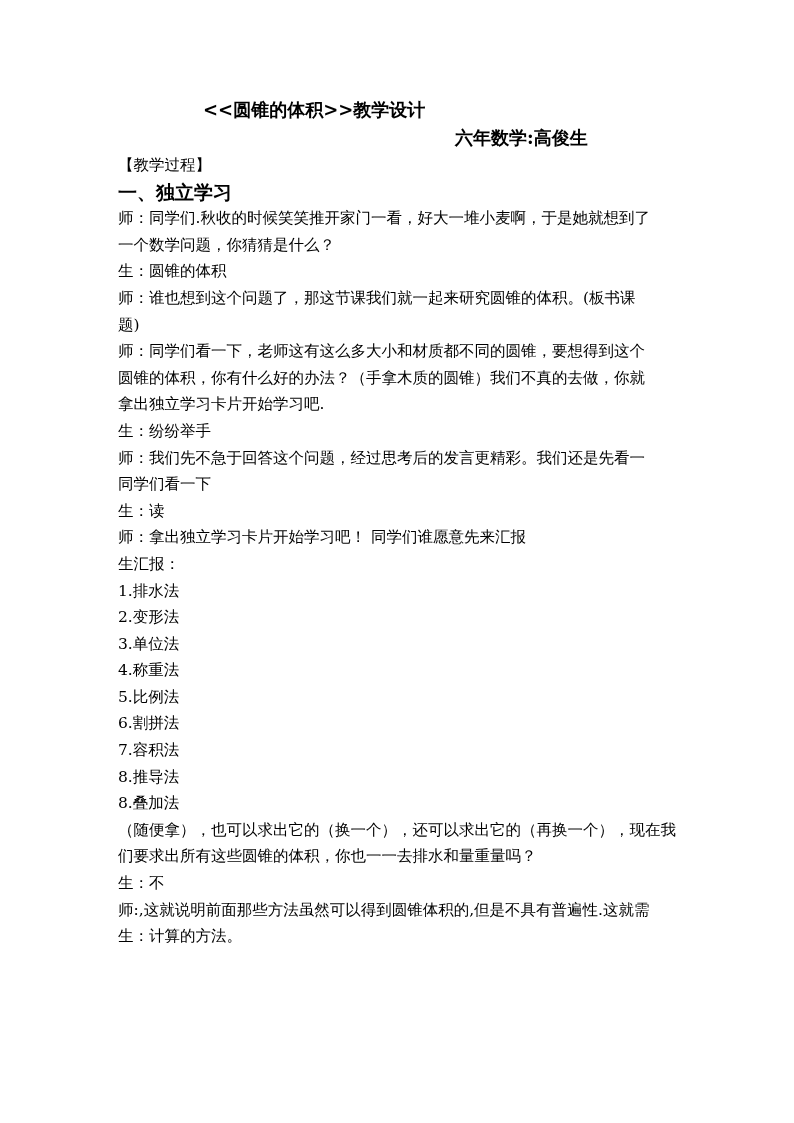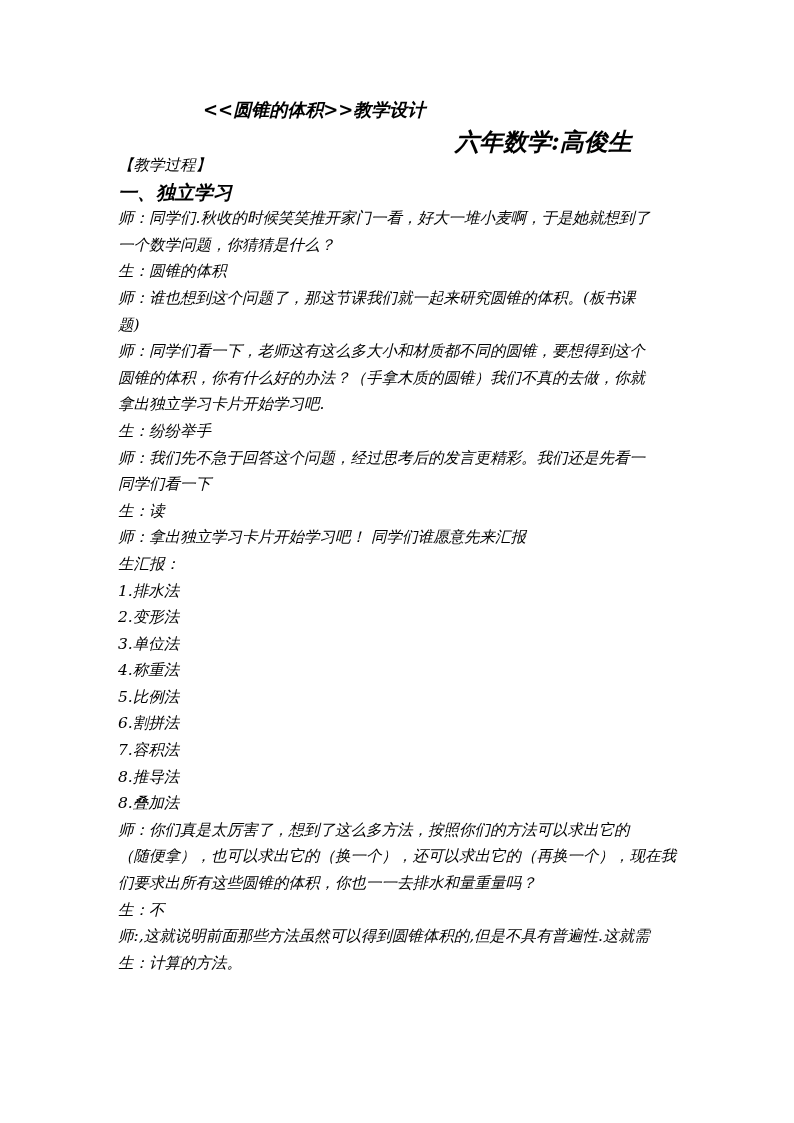--- a/index.html
+++ b/index.html
@@ -1,20 +1,20 @@
 <!DOCTYPE html>
 <html><head>
 <meta charset="utf-8">
 <style>
   html, body { margin: 0; padding: 0; background: #ffffff; }
   body { width: 794px; height: 1123px; position: relative; overflow: hidden;
          font-family: "DejaVu Serif", "Liberation Serif", serif; color: #000; }
-  .page { position: absolute; left: 0; top: 0; width: 794px; height: 1123px; background: #fff; font-style: italic; }
+  .page { position: absolute; left: 0; top: 0; width: 794px; height: 1123px; background: #fff; }
   .title { position: absolute; left: 203px; top: 98px; font-size: 18px; font-weight: bold; white-space: nowrap; letter-spacing: 0px; }
-  .author { position: absolute; left: 455px; top: 126px; font-size: 24px; font-weight: bold; white-space: nowrap; }
+  .author { position: absolute; left: 455px; top: 126px; font-size: 18px; font-weight: bold; white-space: nowrap; }
   .body { position: absolute; left: 118px; top: 152px; width: 562px; font-size: 15.5px; line-height: 26.6px; }
   .line { white-space: nowrap; height: 26.6px; overflow: visible; }
   .section { font-size: 15.5px; }
   .heading { font-weight: bold; font-size: 19px; }
   .indent { padding-left: 28px; }
   .list-item { }
 </style>
 </head>
 <body>
 
@@ -49,21 +49,20 @@
       <div class="line list-item">3.单位法</div>
       <div class="line list-item">4.称重法</div>
       <div class="line list-item">5.比例法</div>
       <div class="line list-item">6.割拼法</div>
       <div class="line list-item">7.容积法</div>
       <div class="line list-item">8.推导法</div>
       <div class="line list-item">8.叠加法</div>
     </div>
 
     <div>
-      <div class="line">师：你们真是太厉害了，想到了这么多方法，按照你们的方法可以求出它的</div>
       <div class="line">（随便拿），也可以求出它的（换一个），还可以求出它的（再换一个），现在我</div>
       <div class="line">们要求出所有这些圆锥的体积，你也一一去排水和量重量吗？</div>
       <div class="line">生：不</div>
       <div class="line">师:,这就说明前面那些方法虽然可以得到圆锥体积的,但是不具有普遍性.这就需</div>
       <div class="line">生：计算的方法。</div>
     </div>
   </div>
 </div>
 
 </body></html>

